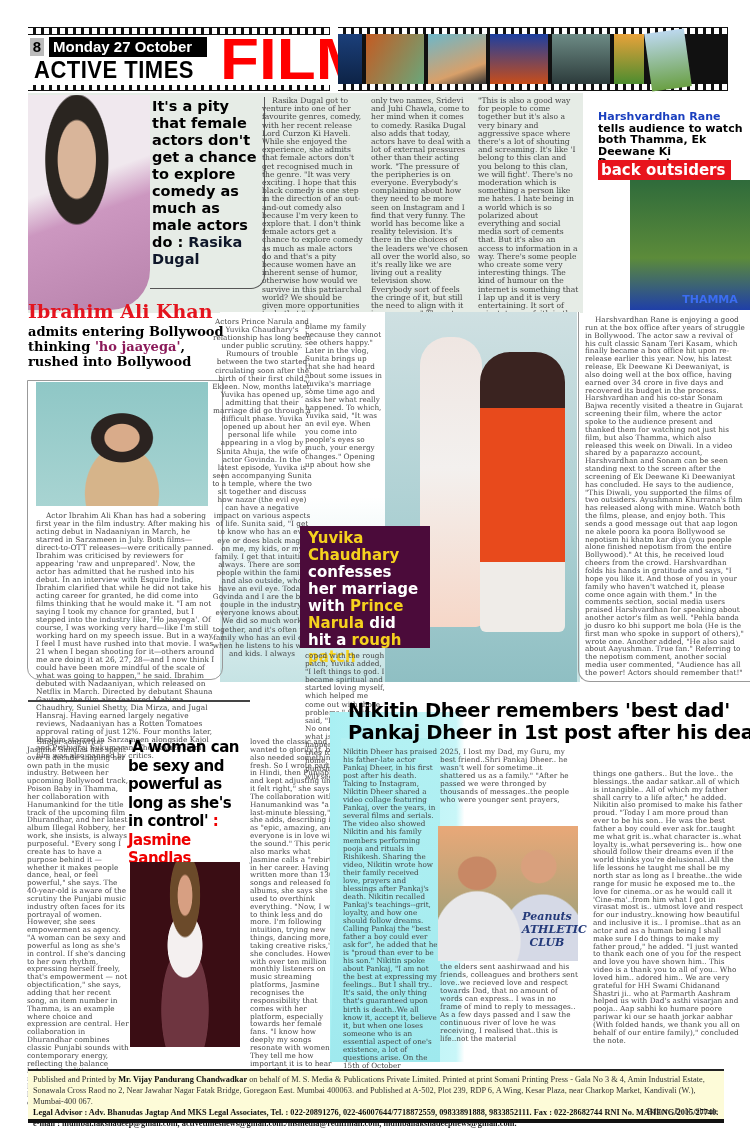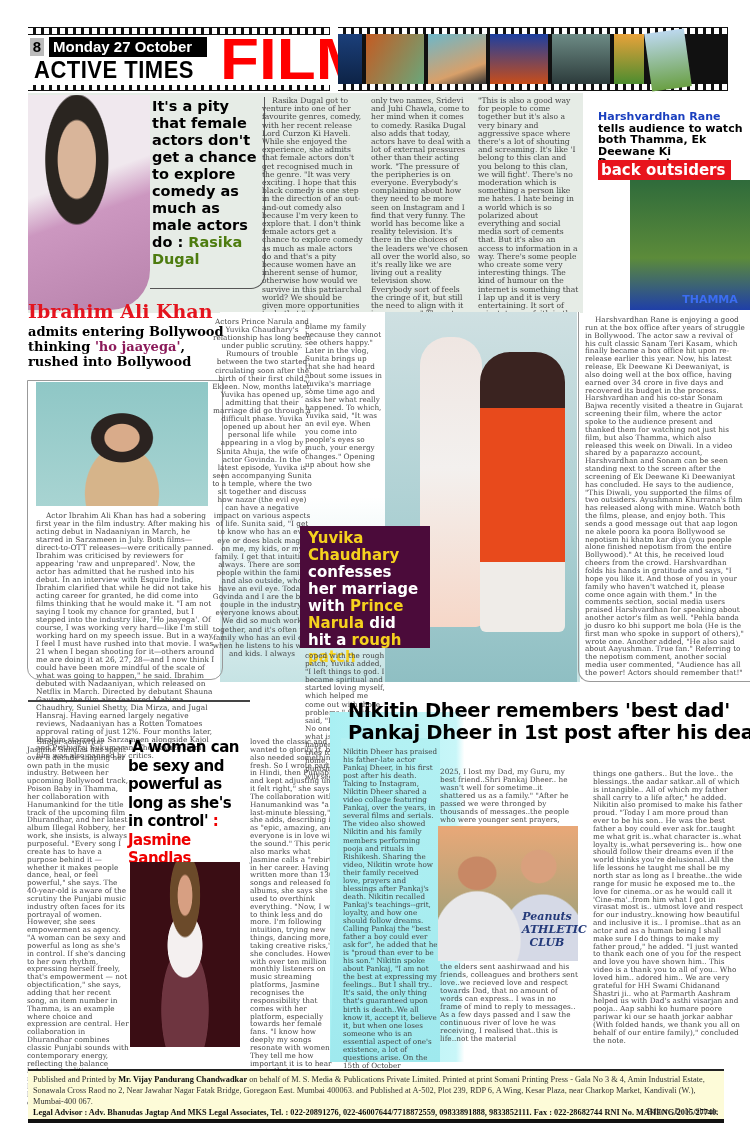--- a/index.html
+++ b/index.html
@@ -10,21 +10,21 @@
 .mast{left:28px;top:35px;width:312px;height:50px;background:#fff}
 .pgnum{left:30px;top:38px;width:14px;height:18px;background:#bbb;color:#000;font:bold 15px "Liberation Sans",sans-serif;text-align:center;line-height:18px}
 .date{left:49px;top:37px;width:158px;height:20px;background:#000;color:#fff;font:bold 15px "Liberation Sans",sans-serif;line-height:20px;padding-left:4px}
 .brand{left:34px;top:58px;font:900 22px "Liberation Sans",sans-serif;color:#000;letter-spacing:0.5px;transform:scaleY(1.05)}
 .film{left:220px;top:30px;font:900 58px "Liberation Sans",sans-serif;color:#f00;line-height:58px;transform:scaleX(1.1);transform-origin:left}
 .posters{left:338px;top:27px;width:390px;height:64px;background:#111}
 .poster{position:absolute;top:7px;height:50px}
 .sec1{left:28px;top:93px;width:555px;height:220px;background:#e6ece6}
 .quote-box{left:150px;top:97px;width:115px;height:192px;border-right:1.5px solid #555;border-bottom:1.5px solid #555;border-radius:0 0 14px 0}
 .quote{left:152px;top:98px;width:110px;font:bold 14.5px "DejaVu Sans",sans-serif;color:#000;line-height:17px}
-.quote .red{color:#4d7c0f}
+.quote .red{color:#0f172a}
 .col{font-size:7.6px;line-height:8.2px;color:#444;text-align:left}
 .col p{text-indent:10px}
 .rasika-img{left:28px;top:95px;width:122px;height:215px;background:radial-gradient(ellipse at 40% 30%,#d9b59a 0 18%,#2a2520 19% 30%,transparent 31%),linear-gradient(160deg,#f0e8ee 0 40%,#cc97c0 55%,#b883ac 100%);border-radius:0 0 40px 0}
 .harsh-head{left:598px;top:111px;width:148px;font:bold 11px "DejaVu Sans",sans-serif;line-height:11.5px;color:#000}
 .harsh-head .blue{color:#1a3fbf}
 .back-out{left:598px;top:160px;width:133px;height:20px;background:#e8141c;color:#fff;font:bold 15px "DejaVu Sans",sans-serif;line-height:20px;padding-left:3px}
 .harsh-posters{left:630px;top:180px;width:160px;height:130px;display:flex;gap:4px}
 .ibr-title{left:28px;top:300px;font:900 19px "DejaVu Serif",serif;color:#e4141e}
 .ibr-sub{left:28px;top:324px;font:bold 13px "DejaVu Serif",serif;color:#000;line-height:15px}
 .ibr-sub .mag{color:#8b1a5a}
@@ -147,30 +147,31 @@
 
 <div class="abs nik-bg"></div>
 <div class="abs nik-cyan"></div>
 <div class="abs nik-head">
   <div>Nikitin Dheer remembers 'best dad'</div>
   <div>Pankaj Dheer in 1st post after his death</div>
 </div>
 <div class="abs col" style="left:343px;top:748px;width:95px;text-align:left;font-size:7.2px;line-height:8.05px">
     <p style="text-indent:0">Nikitin Dheer has praised his father-late actor Pankaj Dheer, in his first post after his death. Taking to Instagram, Nikitin Dheer shared a video collage featuring Pankaj, over the years, in several films and serials. The video also showed Nikitin and his family members performing pooja and rituals in Rishikesh. Sharing the video, Nikitin wrote how their family received love, prayers and blessings after Pankaj's death. Nikitin recalled Pankaj's teachings--grit, loyalty, and how one should follow dreams. Calling Pankaj the "best father a boy could ever ask for", he added that he is "proud than ever to be his son." Nikitin spoke about Pankaj, "I am not the best at expressing my feelings.. But I shall try.. It's said, the only thing that's guaranteed upon birth is death..We all know it, accept it, believe it, but when one loses someone who is an essential aspect of one's existence, a lot of questions arise. On the 15th of October</p>
   </div>
-<div class="abs col" style="left:440px;top:768px;width:140px;font-size:7.3px;line-height:8px">
+<div class="abs col" style="left:440px;top:748px;width:140px;font-size:7.3px;line-height:8px">
     <p style="text-indent:0">2025, I lost my Dad, my Guru, my best friend..Shri Pankaj Dheer.. he wasn't well for sometime..it shattered us as a family." "After he passed we were thronged by thousands of messages..the people who were younger sent prayers,</p>
   </div>
 <div class="abs nik-img">
   <div style="position:absolute;right:6px;bottom:12px;color:#243a7a;font:italic bold 11px 'DejaVu Serif',serif;width:50px;text-align:center">Peanuts ATHLETIC CLUB</div>
 </div>
 <div class="abs col" style="left:440px;top:963px;width:140px;font-size:7.3px;line-height:8px">
     <p style="text-indent:0">the elders sent aashirwaad and his friends, colleagues and brothers sent love..we recieved love and respect towards Dad, that no amount of words can express.. I was in no frame of mind to reply to messages.. As a few days passed and I saw the continuous river of love he was receiving, I realised that..this is life..not the material</p>
   </div>
 <div class="abs col" style="left:593px;top:770px;width:150px;font-size:7.3px;line-height:7.85px">
     <p style="text-indent:0">things one gathers.. But the love.. the blessings..the aadar satkar..all of which is intangible.. All of which my father shall carry to a life after," he added. Nikitin also promised to make his father proud. "Today I am more proud than ever to be his son.. He was the best father a boy could ever ask for..taught me what grit is..what character is..what loyalty is..what persevering is.. how one should follow their dreams even if the world thinks you're delusional..All the life lessons he taught me shall be my north star as long as I breathe..the wide range for music he exposed me to..the love for cinema..or as he would call it 'Cine-ma'..from him what I got in virasat most is.. utmost love and respect for our industry..knowing how beautiful and inclusive it is.. I promise..that as an actor and as a human being I shall make sure I do things to make my father proud," he added. "I just wanted to thank each one of you for the respect and love you have shown him.. This video is a thank you to all of you.. Who loved him.. adored him.. We are very grateful for HH Swami Chidanand Shastri ji.. who at Parmarth Aashram helped us with Dad's asthi visarjan and pooja.. Aap sabhi ko humare poore pariwar ki our se haath jorkar aabhar (With folded hands, we thank you all on behalf of our entire family)," concluded the note.</p>
   </div>
 
 <div class="abs foot">
   <span>Published and Printed by </span><b>Mr. Vijay Pandurang Chandwadkar</b><span> on behalf of M. S. Media &amp; Publications Private Limited. Printed at print Somani Printing Press - Gala No 3 &amp; 4, Amin Industrial Estate, Sonawala Cross Raod no 2, Near Jawahar Nagar Fatak Bridge, Goregaon East. Mumbai 400063. and Published at A-502, Plot 239, RDP 6, A Wing, Kesar Plaza, near Charkop Market, Kandivali (W.), Mumbai-400 067.</span><br>
   <b>Legal Advisor : Adv. Bhanudas Jagtap And MKS Legal Associates, Tel. : 022-20891276, 022-46007644/7718872559, 09833891888, 9833852111. Fax : 022-28682744</b> <b>RNI No. MAHENG/2015/27740.</b><br>
+  <b>e-mail : mumbai.lakshadeep@gmail.com,  activetimesnews@gmail.com./msmedia@rediffmail.com, mumbailakshadeepnews@gmail.com.</b>
   <span class="editor">Editor - D. N. Shinde</span>
 </div>
 
 </body></html>

